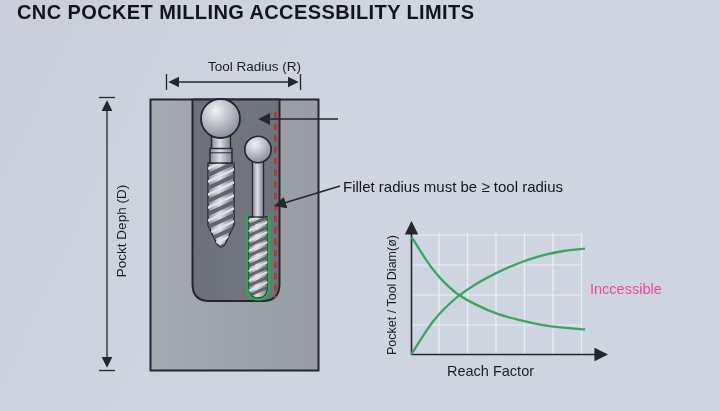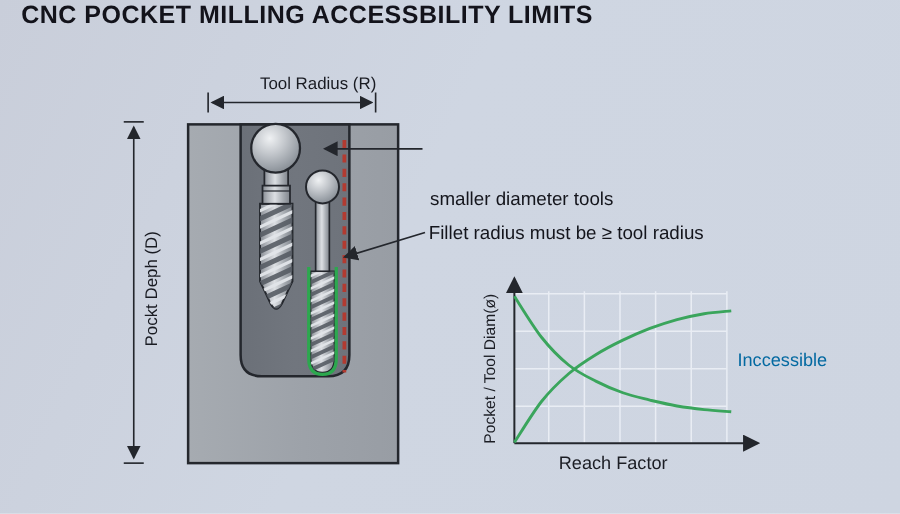--- a/index.html
+++ b/index.html
@@ -20,21 +20,21 @@
     left:121px;top:231px;transform:translate(-50%,-50%) rotate(-90deg);
   }
   .ann{font-size:15px;color:#14151c;}
   .ann-deep{left:344px;top:102px;line-height:23px;}
   .ann-fillet{left:343px;top:178px;}
   .chart-ylabel{
     left:392px;top:295px;font-size:12.5px;color:#1b1d24;
     transform:translate(-50%,-50%) rotate(-90deg);
   }
   .chart-xlabel{left:447px;top:363px;font-size:14.5px;color:#1b1d24;}
-  .chart-ann{left:590px;top:281px;font-size:14.5px;color:#0369a1;}
+  .chart-ann{left:590px;top:281px;font-size:14.5px;color:#ec4899;}
 </style>
 </head>
 <body>
 
 <svg id="scene" width="720" height="411" viewBox="0 0 720 411">
   <defs>
     <linearGradient id="blockGrad" x1="0" y1="0" x2="1" y2="0">
       <stop offset="0" stop-color="#a6abb1"></stop>
       <stop offset="0.55" stop-color="#9da2a9"></stop>
       <stop offset="1" stop-color="#989da4"></stop>
@@ -168,21 +168,20 @@
   <path id="curve-1" fill="none" stroke="#3aa55c" stroke-width="2.3" d="M411.5,354.0 C415.1,348.5 426.0,330.4 433.2,321.2 C440.4,312.1 447.6,305.3 454.9,299.0 C462.1,292.8 469.3,288.3 476.6,283.8 C483.8,279.3 491.0,275.6 498.3,272.1 C505.5,268.6 512.7,265.5 519.9,262.7 C527.2,260.0 534.4,257.7 541.6,255.7 C548.9,253.8 556.1,252.2 563.3,251.0 C570.5,249.9 581.4,249.1 585.0,248.7"></path>
 </svg>
 
 <div class="txt title">CNC POCKET MILLING ACCESSBILITY LIMITS</div>
 
 <div class="txt dim-label radius-label">Tool Radius (R)</div>
 
 <div class="txt dim-label depth-label">Pockt Deph (D)</div>
 
 <div class="txt ann ann-deep">
-  <div>smaller diameter tools</div>
 </div>
 
 <div class="txt ann ann-fillet">Fillet radius must be ≥ tool radius</div>
 
 <div class="txt chart-ylabel">Pocket / Tool Diam(ø)</div>
 
 <div class="txt chart-xlabel">Reach Factor</div>
 
 <div class="txt chart-ann">Inccessible</div>
 

